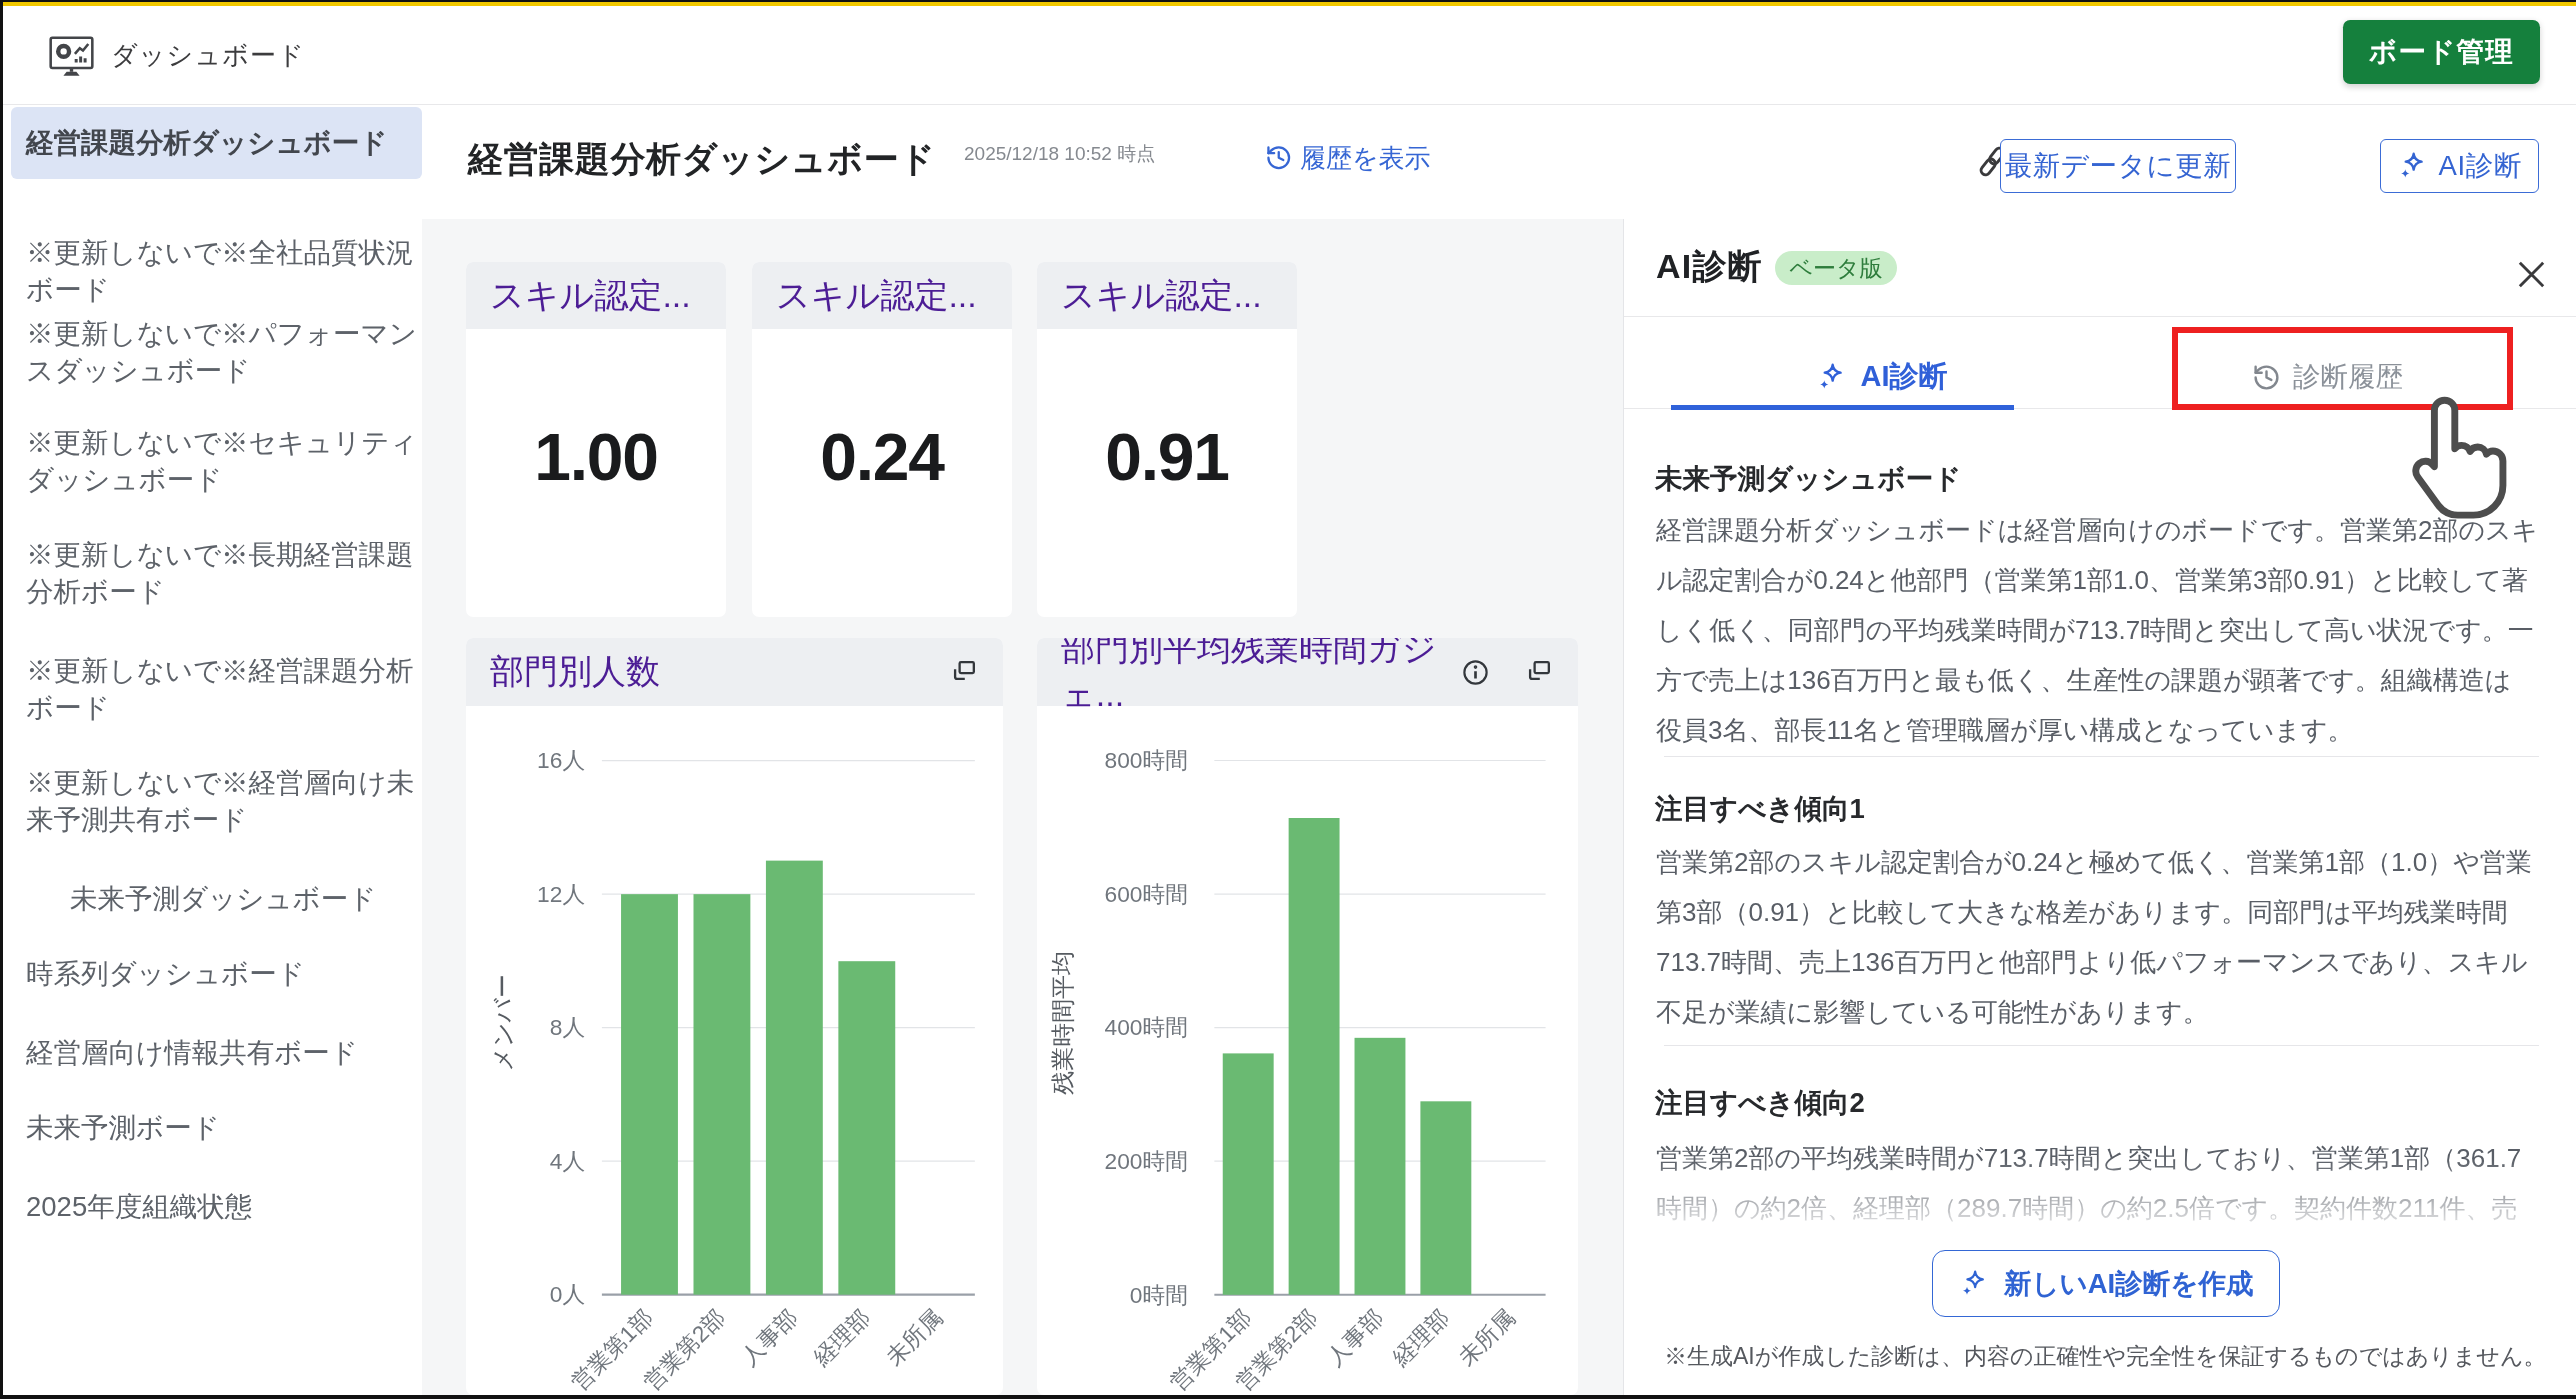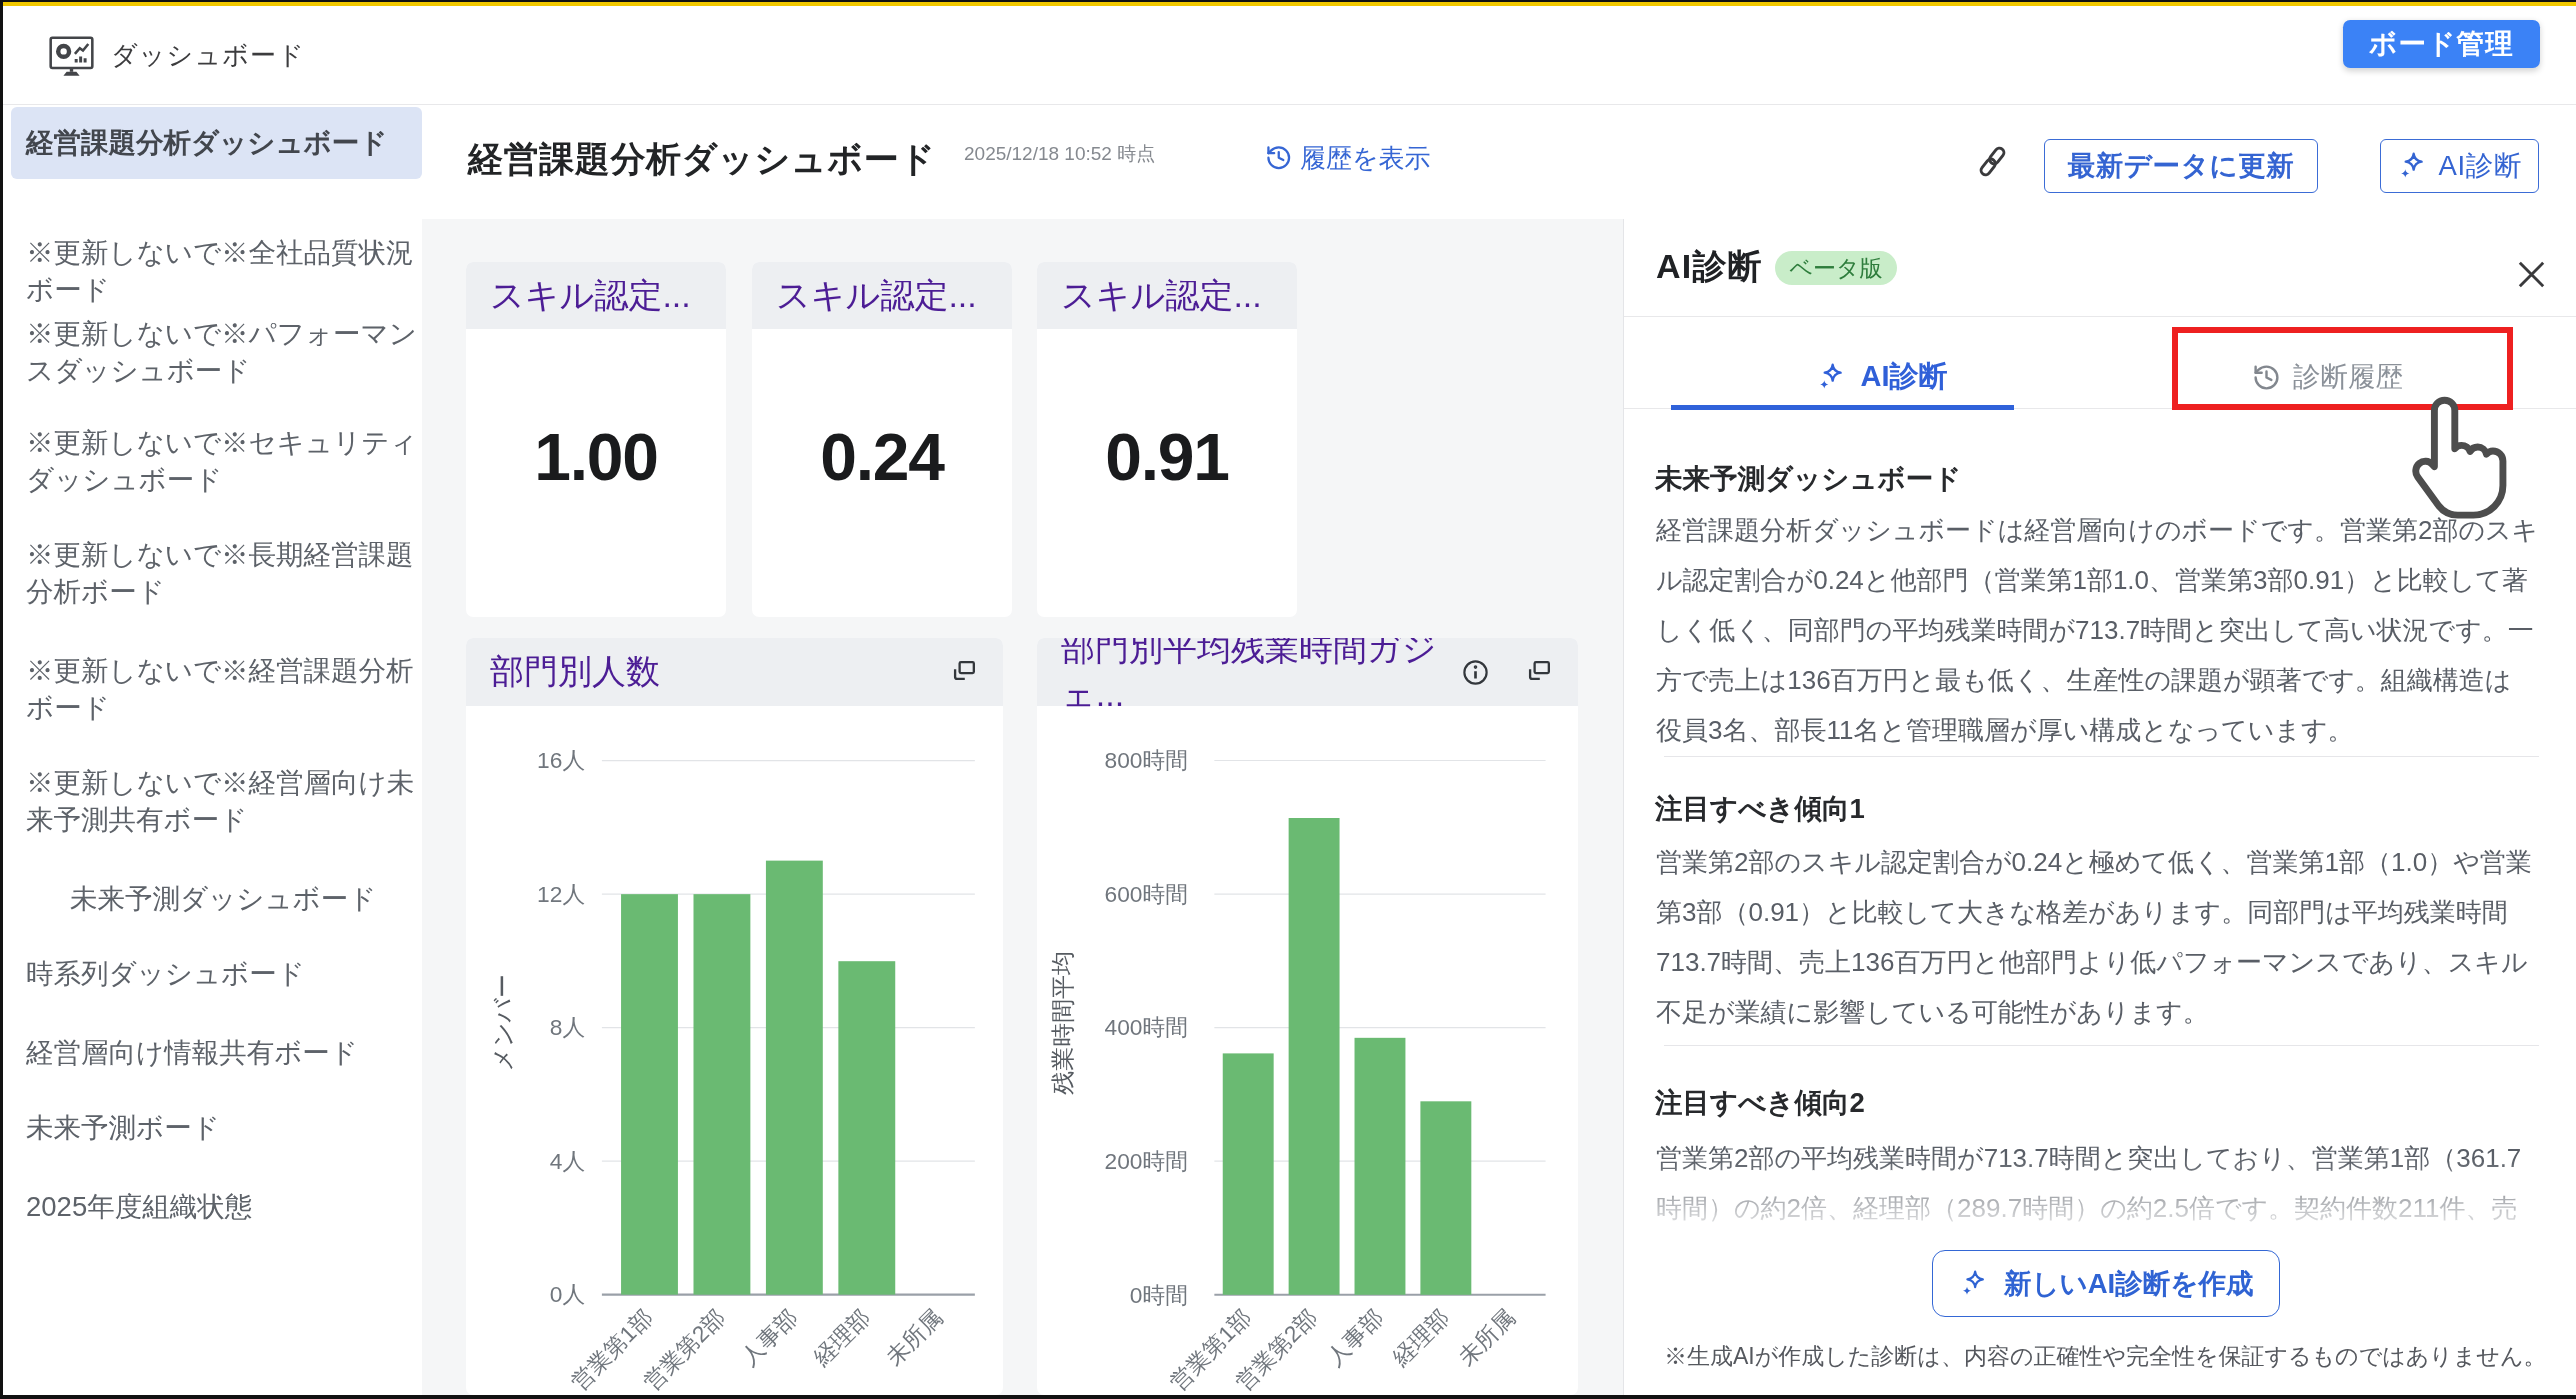--- a/index.html
+++ b/index.html
@@ -9,35 +9,35 @@
 
   
   #topblack { left:0; top:0; width:2576px; height:1.8px; background:#111; }
   #topyellow { left:0; top:1.8px; width:2576px; height:5.4px; background:linear-gradient(to bottom,#f2c800 0 72%,rgba(242,200,0,0) 100%); }
   #leftblack { left:0; top:0; width:3px; height:1399px; background:#111; z-index:60; }
   #bottomblack { left:0; top:1395px; width:2576px; height:3.6px; background:#111; z-index:60; }
 
   
   #header { left:3px; top:6px; width:2573px; height:99px; background:#fff; border-bottom:1.2px solid #e8e8ea; }
   #logotext { left:108px; top:32px; font-size:26px; color:#3c3c3e; letter-spacing:1.2px; }
-  #btn-board { left:2340px; top:14.4px; width:197px; height:48px; background:#3b82f6; border-radius:7.2px; color:#fff; font-size:27.5px; font-weight:bold; display:flex; align-items:center; justify-content:center; box-shadow:0 2.4px 6px rgba(0,0,0,.18); letter-spacing:1.2px;}
+  #btn-board { left:2340px; top:14.4px; width:197px; height:64px; background:#15803d; border-radius:7.2px; color:#fff; font-size:27.5px; font-weight:bold; display:flex; align-items:center; justify-content:center; box-shadow:0 2.4px 6px rgba(0,0,0,.18); letter-spacing:1.2px;}
 
   
   #sidebar { left:3px; top:107px; width:419px; height:1289px; background:#fff; }
   #sel-item { left:8.4px; top:0px; width:411px; height:72px; background:#dce4f5; border-radius:6px; }
   .sideitem { position:absolute; left:23px; width:395px; white-space:nowrap; font-size:27.5px; line-height:37px; color:#5d6269; }
   #sel-text { color:#42464d; font-weight:600; }
 
   
   #titlerow { left:422px; top:107px; width:2154px; height:113px; background:#fff; border-bottom:0.6px solid #e8e8ea; }
   #pagetitle { left:46px; top:29px; font-size:35px; font-weight:bold; color:#222426; letter-spacing:0.6px; }
   #timestamp { left:542px; top:34px; font-size:19px; color:#85898f; }
   #histlink { left:878px; top:34px; font-size:26px; color:#3666d4; }
   .obtn { position:absolute; top:32px; height:54px; border:1.8px solid #3b6cd6; border-radius:6px; background:#fff; color:#3464d2; font-size:27.5px; font-weight:500; display:flex; align-items:center; justify-content:center; letter-spacing:0.6px; }
-  #btn-refresh { left:1622px; width:274px;font-weight:bold; }
+  #btn-refresh { left:1578px; width:236px; }
   #btn-ai { left:1958px; width:159px; }
 
   
   #content { left:422px; top:219px; width:1201px; height:1176px; background:#f5f6f7; }
   .card { position:absolute; background:#fff; border-radius:7.2px; overflow:hidden; }
   .cardhead { height:67px; background:#edeff2; display:flex; align-items:center; padding:0 24px; font-size:34px; font-weight:500; color:#4c1d95; }
   .kpi { width:260px; height:355px; top:43px; }
   .kpival { position:absolute; left:0; right:0; top:157px; text-align:center; font-size:66px; font-weight:bold; color:#1a1b1d; letter-spacing:-1.2px;}
   #kpi1 { left:44px; } #kpi2 { left:330px; } #kpi3 { left:615px; }
   .chartcard { top:419px; height:757px; }

